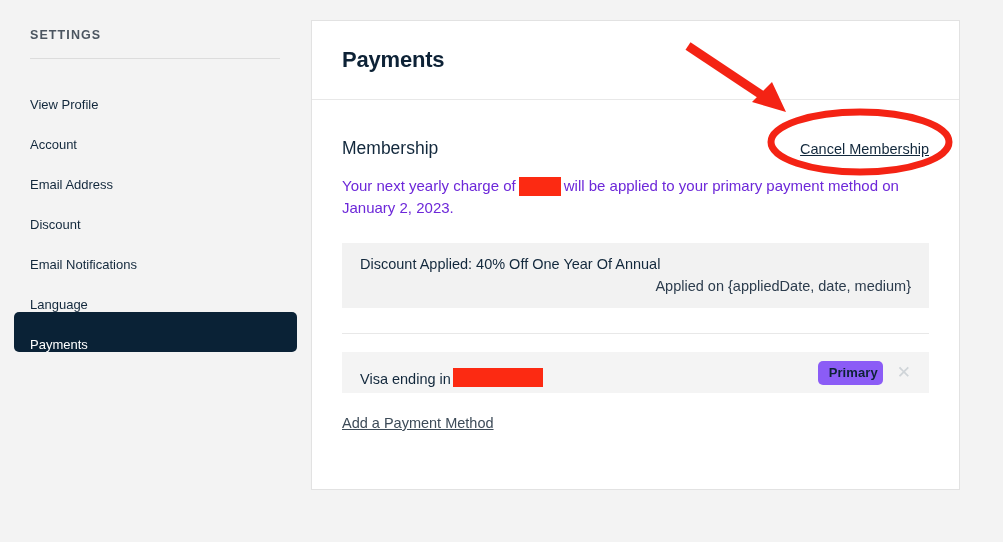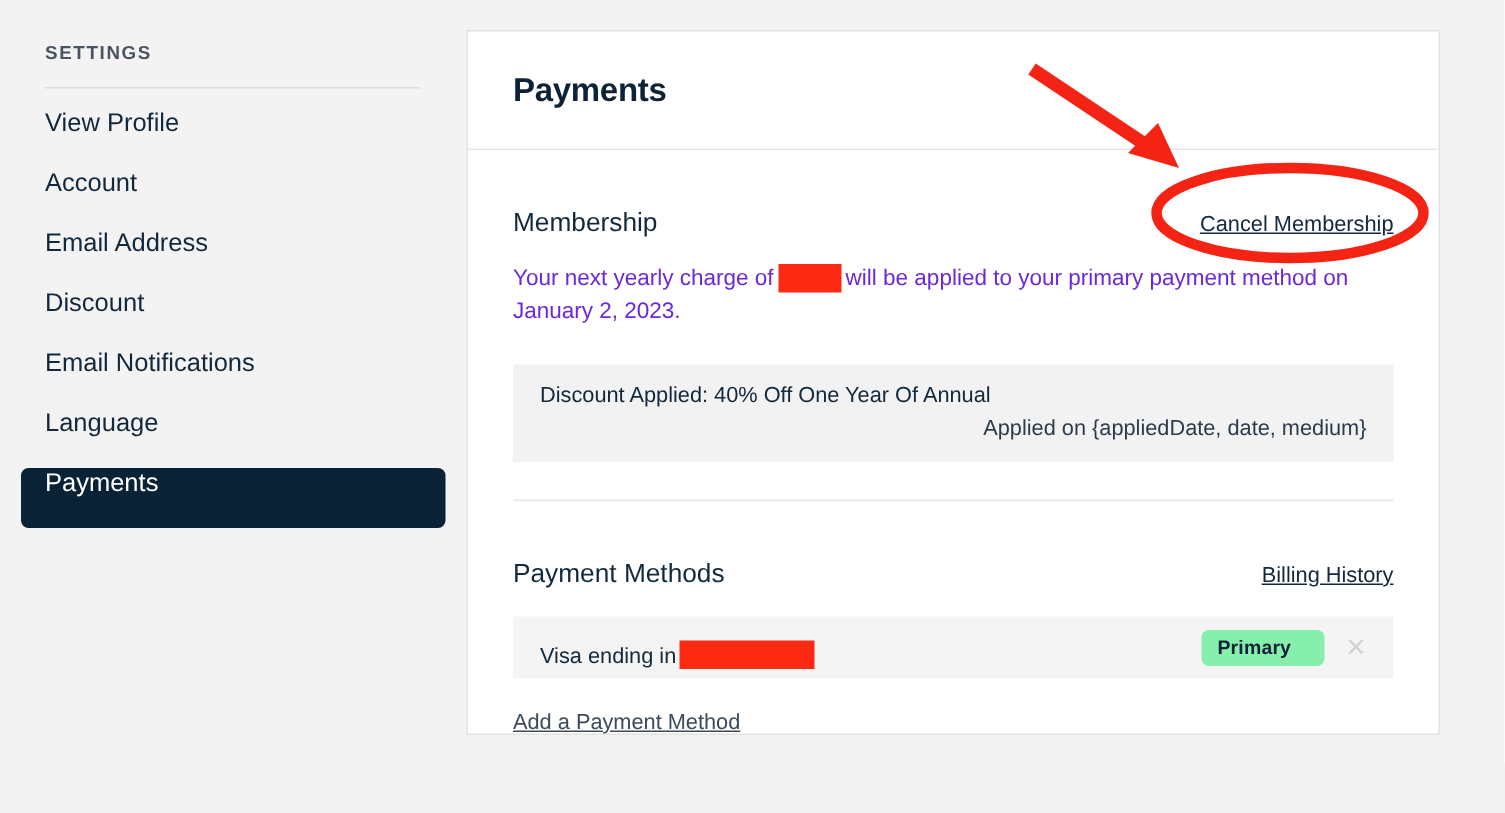--- a/index.html
+++ b/index.html
@@ -47,24 +47,24 @@
     position: absolute;
     left: 0;
     top: 72px;
     width: 311px;
   }
   .nav-item {
     position: relative;
     height: 40px;
     margin: 0 14px;
     display: flex;
-    align-items: flex-start;
+    align-items: flex-end;
     padding-left: 16px;
     box-sizing: border-box;
-    font-size: 17px;
+    font-size: 13px;
     color: #12283c;
     border-radius: 5px;
     cursor: pointer;
   }
   .nav-item + .nav-item { margin-top: 0px; }
   .nav-item.active {
     background: #0a2236;
     color: #ffffff;
   }
 
@@ -176,25 +176,25 @@
   }
   #visa-label {
     font-size: 14.5px;
     color: #12283c;
     display: flex;
     align-items: center;
     flex: 1;
     margin-top: 12px;
   }
   #primary-badge {
-    background: #86efac;
+    background: #8b5cf6;
     color: #0d2236;
     font-weight: bold;
     font-size: 13px;
-    padding: 4px 22px 5px 11px;
+    padding: 4px 5px 5px 11px;
     border-radius: 5px;
     letter-spacing: 0.1px;
   }
   #remove-card-icon {
     color: #cfd4d8;
     font-size: 17px;
     margin-left: 14px;
     margin-right: 4px;
     cursor: pointer;
     line-height: 1;
@@ -269,24 +269,20 @@
     </div>
 
     <div id="discount-box">
       <div id="discount-line1">Discount Applied: 40% Off One Year Of Annual</div>
       <div id="discount-line2">Applied on {appliedDate, date, medium}</div>
     </div>
 
     <div id="section-divider"></div>
 
     
-    <div class="section-row">
-      <div class="section-title">Payment Methods</div>
-      <div class="section-link">Billing History</div>
-    </div>
 
     <div id="visa-row">
       <div id="visa-label">
         <span>Visa ending in</span>
           <span class="redact" id="redact-card"></span>
       </div>
       <div id="primary-badge">Primary</div>
       <div id="remove-card-icon">✕</div>
     </div>
 

